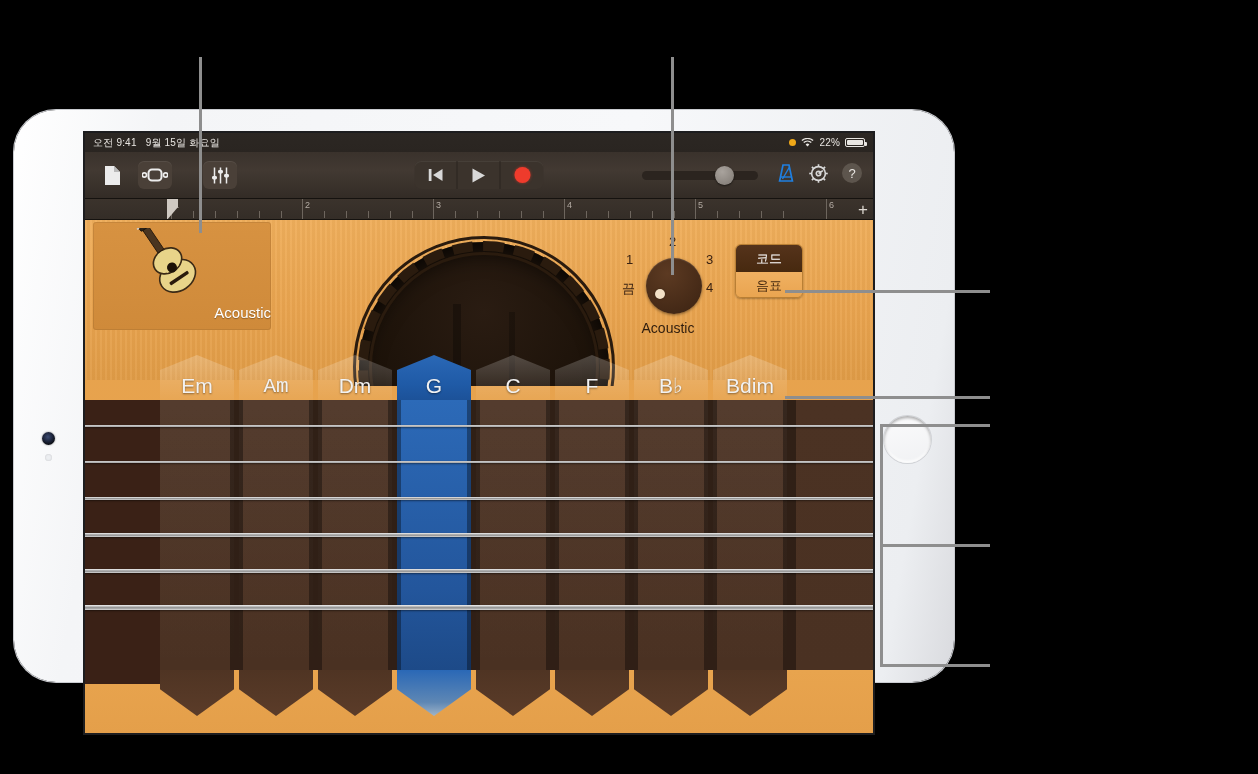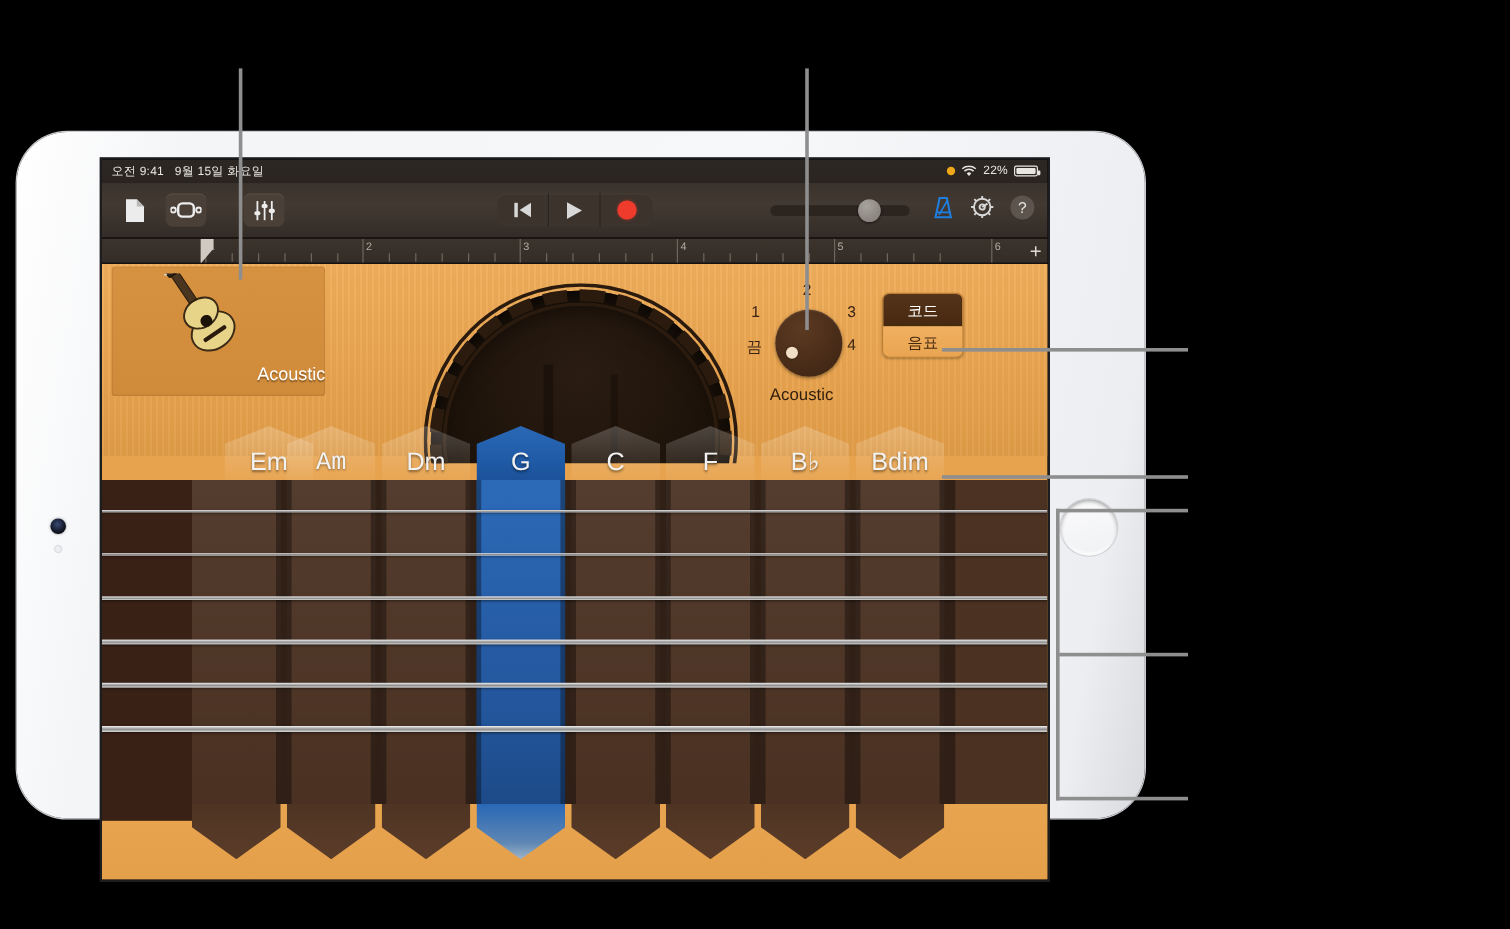--- a/index.html
+++ b/index.html
@@ -388,21 +388,21 @@
         </div>
         <div class="ap-title">Acoustic</div>
       </div>
 
       <div class="cn-toggle">
         <div class="cn-seg cn-on">코드</div>
         <div class="cn-seg cn-off">음표</div>
       </div>
 
       <div class="chordstrip">
-        <div class="chord" style="left:75px;margin-left:27px;">Em</div>
+        <div class="chord" style="left:75px;">Em</div>
         <div class="chord" style="left:154px;font-family:Liberation Mono, monospace;">Am</div>
         <div class="chord" style="left:233px;">Dm</div>
         <div class="chord sel" style="left:312px;">G</div>
         <div class="chord" style="left:391px;">C</div>
         <div class="chord" style="left:470px;">F</div>
         <div class="chord" style="left:549px;">B♭</div>
         <div class="chord" style="left:628px;">Bdim</div>
       </div>
 
       <div class="fretboard">

